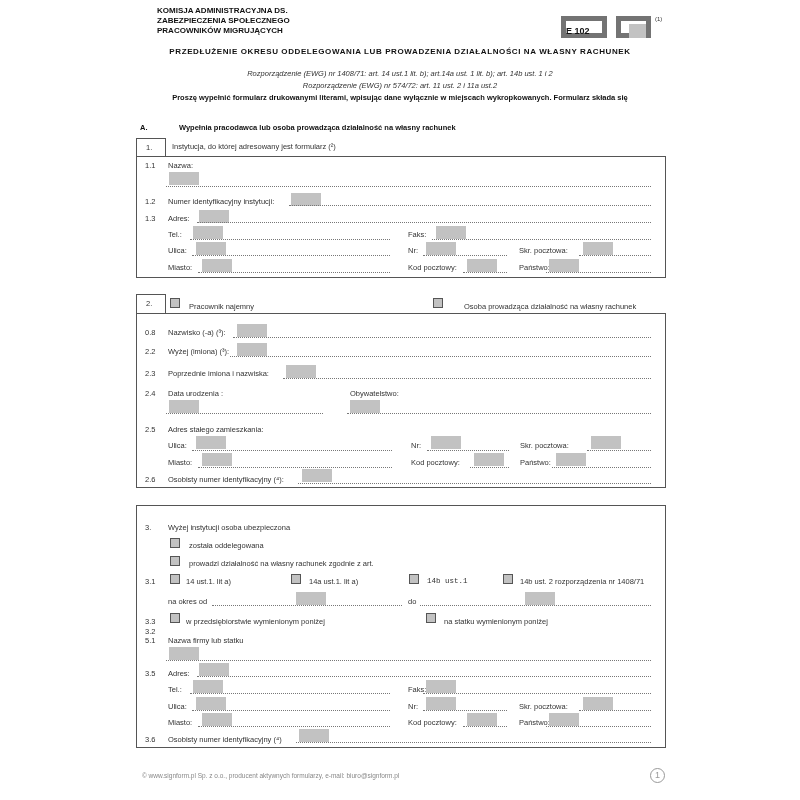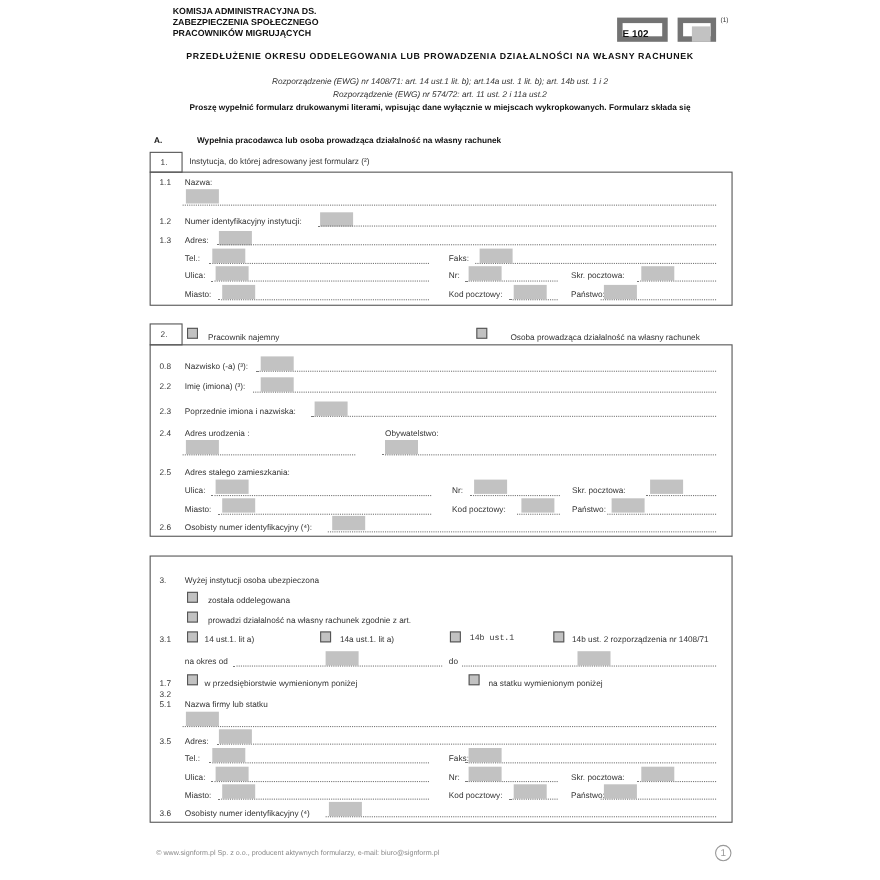--- a/index.html
+++ b/index.html
@@ -102,31 +102,31 @@
 <div class="chk" style="left:433px;top:298px;"></div>
 <div class="lbl" style="left:453px;top:302px;margin-left:11px;">Osoba prowadząca działalność na własny rachunek</div>
 <div class="box" style="left:136px;top:313px;width:530px;height:175px;"></div>
 
 <div class="num" style="left:145px;top:328px;">0.8</div>
 <div class="lbl" style="left:168px;top:328px;">Nazwisko (-a) (³):</div>
 <div class="fld" style="left:237px;top:324px;"></div>
 <div class="dots" style="left:233px;top:337px;width:418px;"></div>
 
 <div class="num" style="left:145px;top:347px;">2.2</div>
-<div class="lbl" style="left:168px;top:347px;">Imię (imiona) (³):</div>
+<div class="lbl" style="left:168px;top:347px;">Wyżej (imiona) (³):</div>
 <div class="fld" style="left:237px;top:343px;"></div>
 <div class="dots" style="left:230px;top:356px;width:421px;"></div>
 
 <div class="num" style="left:145px;top:369px;">2.3</div>
 <div class="lbl" style="left:168px;top:369px;">Poprzednie imiona i nazwiska:</div>
 <div class="fld" style="left:286px;top:365px;"></div>
 <div class="dots" style="left:283px;top:378px;width:368px;"></div>
 
 <div class="num" style="left:145px;top:389px;">2.4</div>
-<div class="lbl" style="left:168px;top:389px;">Adres urodzenia :</div>
+<div class="lbl" style="left:168px;top:389px;">Data urodzenia :</div>
 <div class="lbl" style="left:350px;top:389px;">Obywatelstwo:</div>
 <div class="fld" style="left:169px;top:400px;"></div>
 <div class="dots" style="left:166px;top:413px;width:157px;"></div>
 <div class="fld" style="left:350px;top:400px;"></div>
 <div class="dots" style="left:347px;top:413px;width:304px;"></div>
 
 <div class="num" style="left:145px;top:425px;">2.5</div>
 <div class="lbl" style="left:168px;top:425px;">Adres stałego zamieszkania:</div>
 
 <div class="lbl" style="left:168px;top:441px;">Ulica:</div>
@@ -174,21 +174,21 @@
 <div class="lbl" style="left:520px;top:577px;">14b ust. 2 rozporządzenia nr 1408/71</div>
 
 <div class="num" style="left:145px;top:627px;">3.2</div>
 <div class="lbl" style="left:168px;top:597px;">na okres od</div>
 <div class="fld" style="left:296px;top:592px;"></div>
 <div class="dots" style="left:212px;top:605px;width:190px;"></div>
 <div class="lbl" style="left:408px;top:597px;">do</div>
 <div class="fld" style="left:525px;top:592px;"></div>
 <div class="dots" style="left:420px;top:605px;width:231px;"></div>
 
-<div class="num" style="left:145px;top:617px;">1.7</div>
+<div class="num" style="left:145px;top:617px;">3.3</div>
 <div class="chk" style="left:170px;top:613px;"></div>
 <div class="lbl" style="left:186px;top:617px;">w przedsiębiorstwie wymienionym poniżej</div>
 <div class="chk" style="left:426px;top:613px;"></div>
 <div class="lbl" style="left:444px;top:617px;">na statku wymienionym poniżej</div>
 
 <div class="num" style="left:145px;top:636px;">5.1</div>
 <div class="lbl" style="left:168px;top:636px;">Nazwa firmy lub statku</div>
 <div class="fld" style="left:169px;top:647px;"></div>
 <div class="dots" style="left:166px;top:660px;width:485px;"></div>
 

